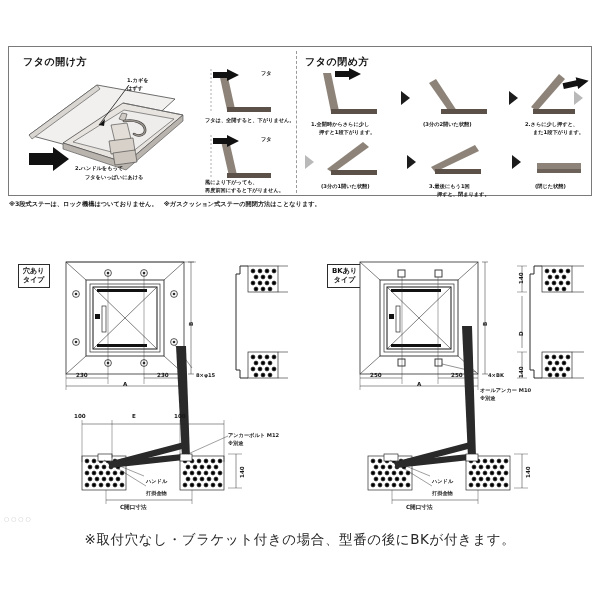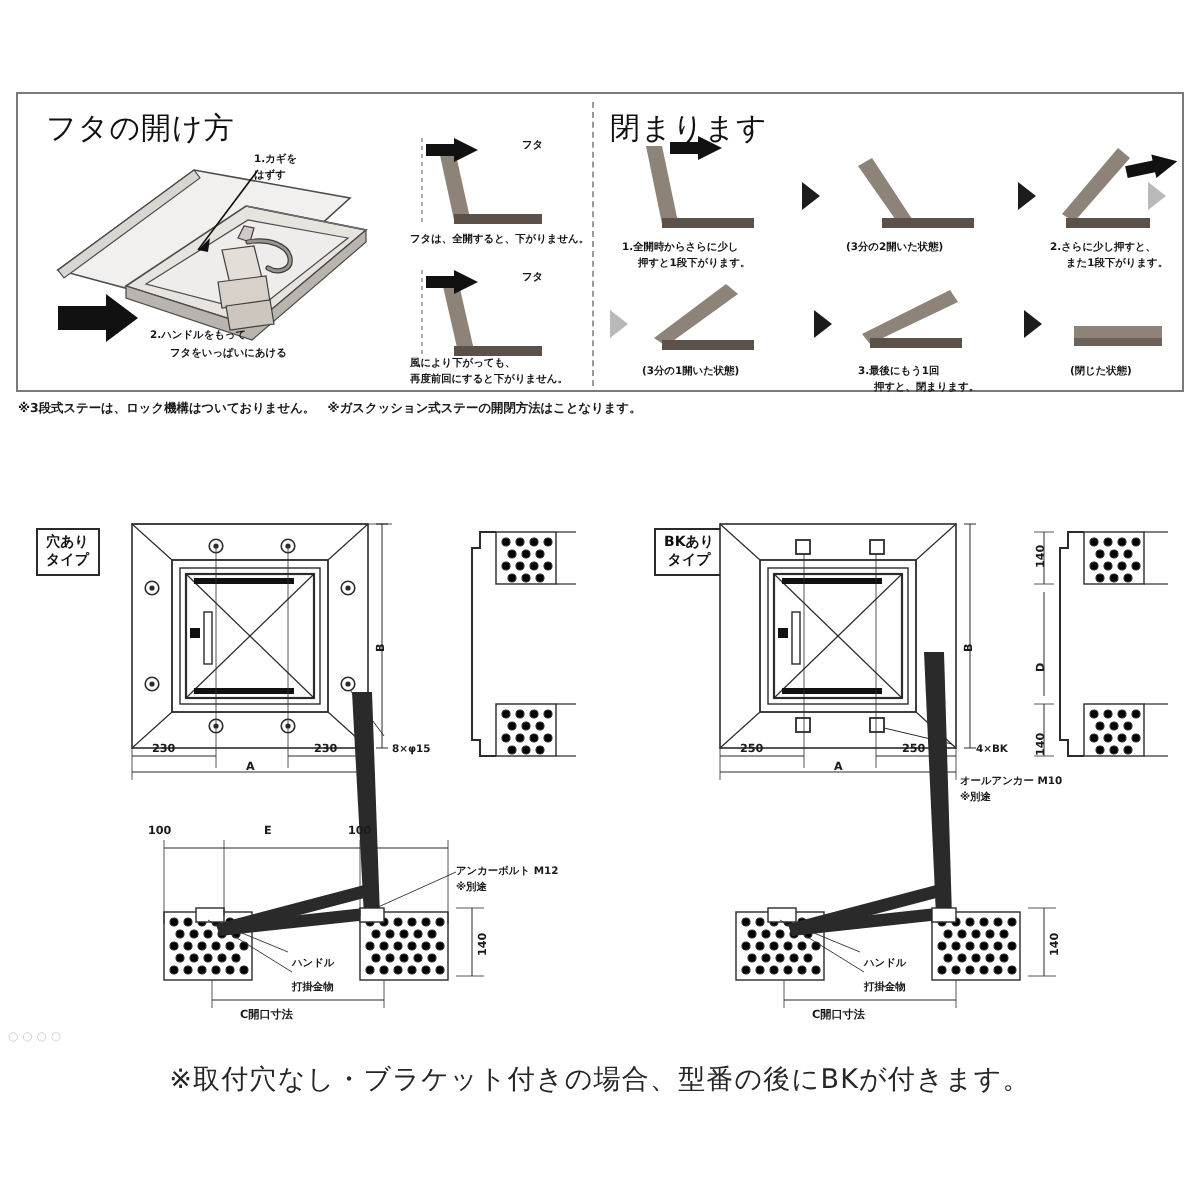--- a/index.html
+++ b/index.html
@@ -13,21 +13,21 @@
   
   .instr-panel{
     position:absolute;left:8px;top:46px;width:584px;height:150px;
     border:1px solid #7a7a7a;background:#fff;box-sizing:border-box;
   }
   .panel-split{
     position:absolute;left:287px;top:4px;width:0;height:142px;
     border-left:1px dashed #9a9a9a;
   }
   .panel-title{
-    position:absolute;font-size:15px;font-weight:normal;letter-spacing:.5px;
+    position:absolute;font-size:10px;font-weight:bold;letter-spacing:.5px;
     color:#111;white-space:nowrap;text-align:right;
   }
   #open-title{left:14px;top:8px;}
   #close-title{left:296px;top:8px;}
 
   
   .persp{position:absolute;left:14px;top:22px;width:185px;height:120px;}
   .cap{position:absolute;font-size:5.2px;line-height:1.45;color:#151515;font-weight:bold;white-space:nowrap;}
 
   
@@ -73,21 +73,21 @@
 </style>
 </head>
 <body>
 
 <div class="sheet">
 
   <div class="instr-panel">
     <div class="panel-split"></div>
 
     <div class="panel-title" id="open-title">フタの開け方</div>
-    <div class="panel-title" id="close-title">閉まります</div>
+    <div class="panel-title" id="close-title">フタの閉め方</div>
 
     <div class="persp">
       <svg width="185" height="120" viewBox="0 0 185 120">
 
         <polygon points="6,66 74,16 152,30 88,88" fill="#f2f0ee" stroke="#4a4a4a" stroke-width="0.8"></polygon>
         <polygon points="6,66 74,16 77,20 9,70" fill="#d9d6d2" stroke="#4a4a4a" stroke-width="0.6"></polygon>
 
         <polygon points="40,74 100,34 160,46 103,94" fill="#e7e4e0" stroke="#4a4a4a" stroke-width="0.8"></polygon>
         <polygon points="50,73 101,41 151,50 104,87" fill="#efedeb" stroke="#4a4a4a" stroke-width="0.6"></polygon>
         <polygon points="40,74 103,94 160,46 160,52 103,101 40,80" fill="#b9b4ae" stroke="#4a4a4a" stroke-width="0.6"></polygon>

